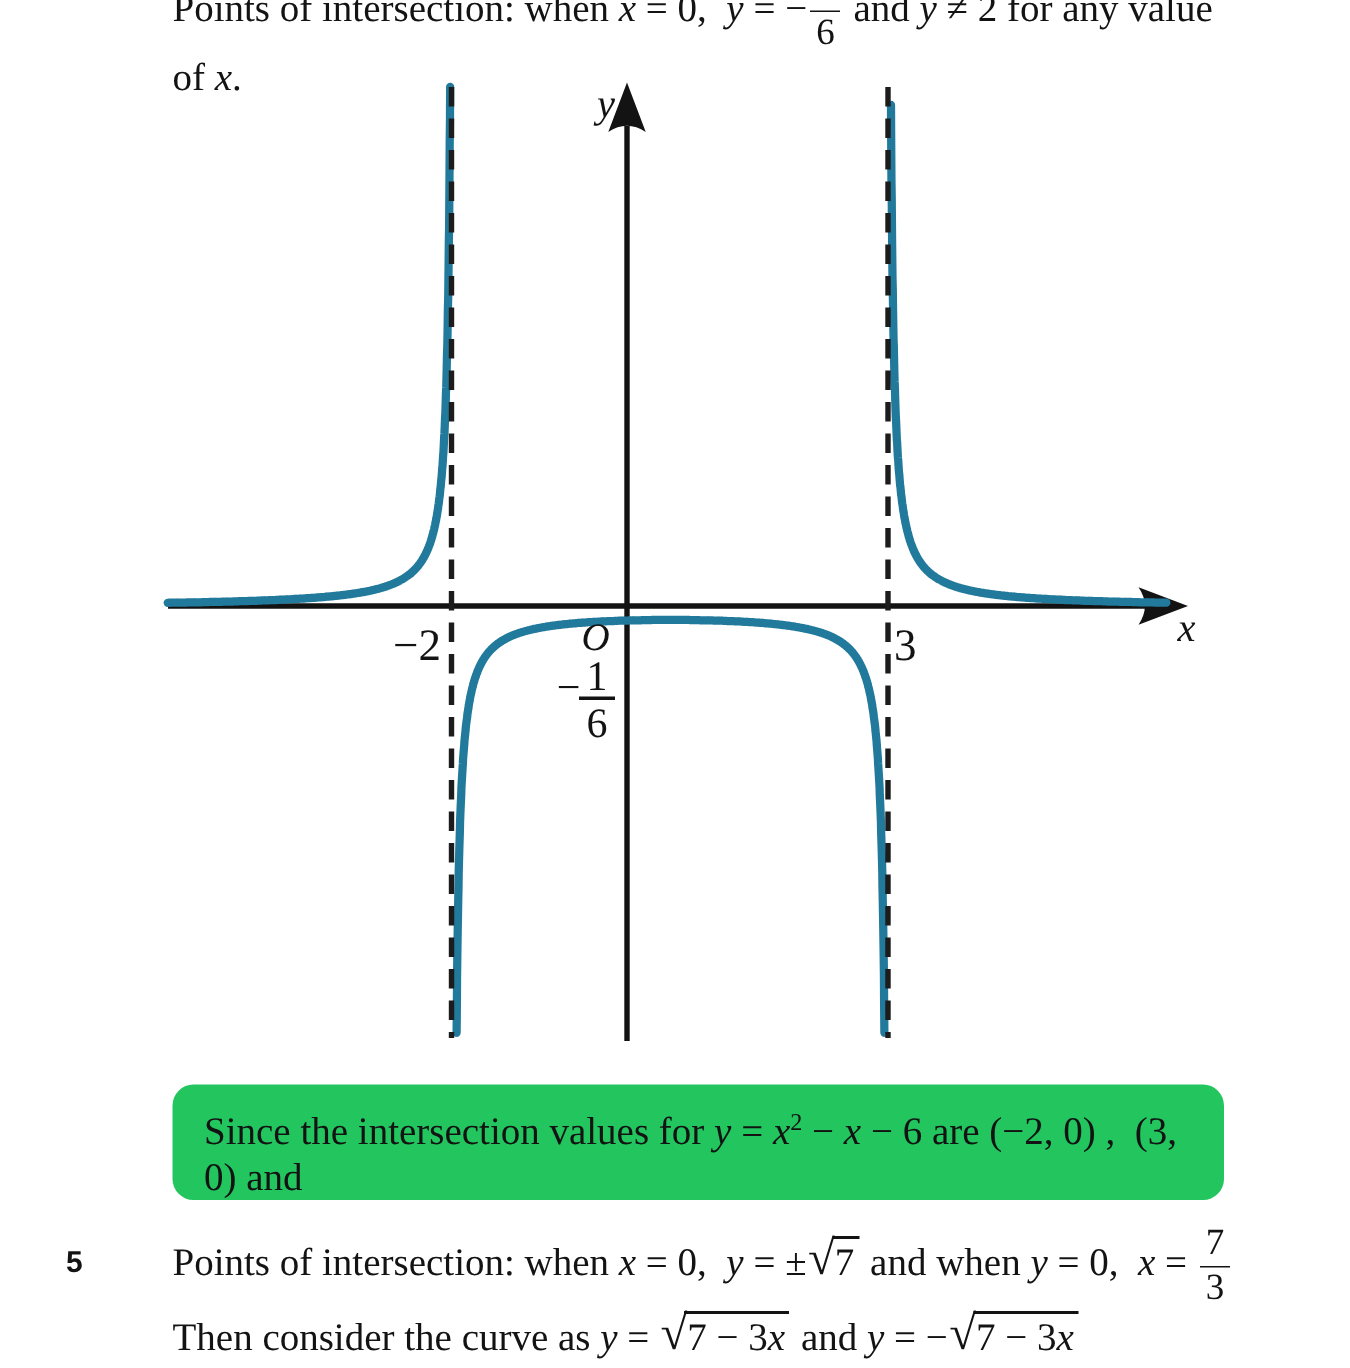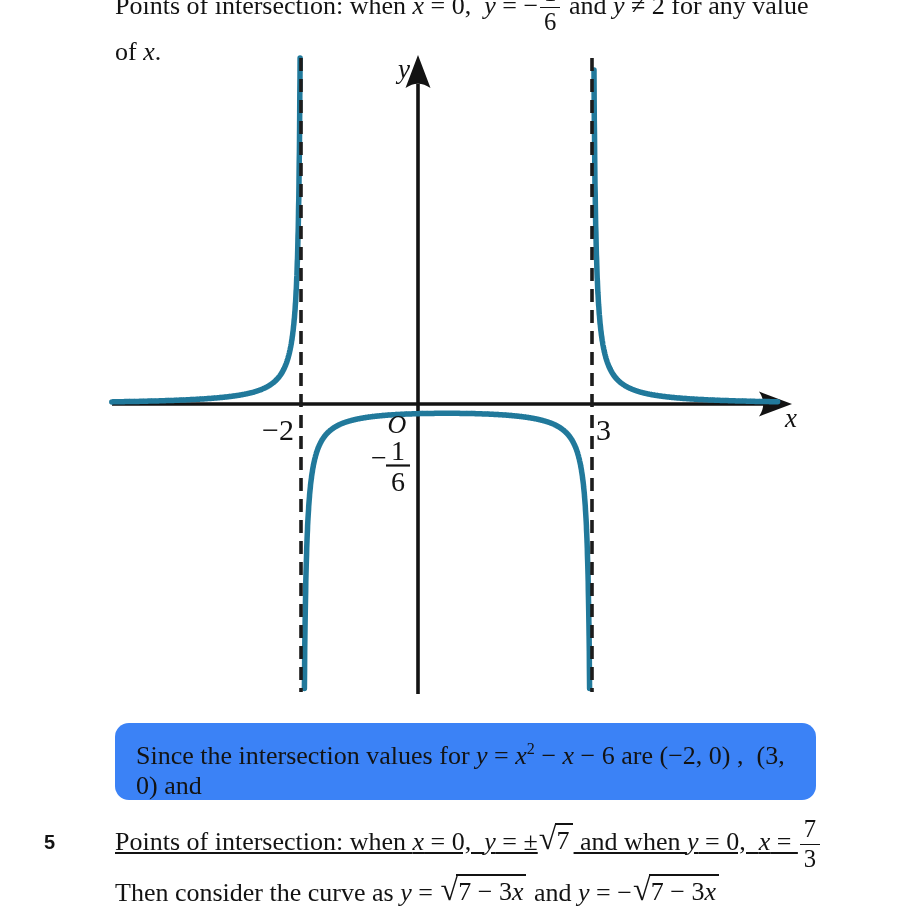--- a/index.html
+++ b/index.html
@@ -34,21 +34,21 @@
   .originlbl{font-size:26px;font-style:italic;}
   .fraclbl{font-size:28px;}
   
   #note-box{
     left:115px;top:723px;width:701px;height:77px;border-radius:14px;
     background:#fbdcc5;box-sizing:border-box;padding:11px 20px 0 21px;
   }
   #note-box .mathline{line-height:30px;}
   
   #item5-number{left:44px;top:831px;font-family:"Liberation Sans", sans-serif;font-weight:bold;font-size:20px;}
-  #item5-line1{left:115px;top:817px;width:740px;height:54px;display:flex;align-items:center;text-decoration:underline;}
+  #item5-line1{left:115px;top:817px;width:740px;height:54px;display:flex;align-items:center;}
   #item5-line2{left:115px;top:874px;width:740px;height:34px;display:flex;align-items:flex-start;}
 </style>
 </head>
 <body style="background: rgb(255, 255, 255); color: rgb(19, 19, 19);">
 
 <div class="abs" id="intro">
   <div class="inner mathline"><span>Points of intersection: when </span><span class="it">x</span><span> = 0,  </span><span class="it">y</span><span> = −</span><span class="frac"><span class="num">1</span><span class="den">6</span></span><span> and </span><span class="it">y</span><span> ≠ 2 for any value of </span><span class="it">x</span><span>.</span></div>
 </div>
 
 <svg class="abs" id="graph" viewBox="0 0 694 652">
@@ -71,21 +71,21 @@
   <text x="186" y="394" text-anchor="end" class="ticklbl">−2</text>
   <text x="488" y="394" text-anchor="start" class="ticklbl">3</text>
   <g>
     <text x="271" y="421" text-anchor="middle" class="fraclbl">−</text>
     <text x="290" y="414" text-anchor="middle" class="fraclbl">1</text>
     <line x1="278" y1="419.5" x2="302" y2="419.5" stroke-width="2.2" stroke="#131313"></line>
     <text x="290" y="445" text-anchor="middle" class="fraclbl">6</text>
   </g>
 </svg>
 
-<div class="abs" id="note-box" style="background: #3b82f6;">
+<div class="abs" id="note-box" style="background: #22c55e;">
   <div class="mathline"><span>Since the intersection values for </span><span class="it">y</span><span> = </span><span class="it">x</span><sup>2</sup><span> − </span><span class="it">x</span><span> − 6 are (−2, 0) ,  (3, 0) and</span></div>
 </div>
 
 <div class="abs" id="item5-number">5</div>
 <div class="abs" id="item5-line1">
   <div class="mathline"><span>Points of intersection: when </span><span class="it">x</span><span> = 0,  </span><span class="it">y</span><span> = ±</span><span class="sqrt"><span class="rad">√</span><span class="bar"><span>7</span></span></span><span> and when </span><span class="it">y</span><span> = 0,  </span><span class="it">x</span><span> = </span><span class="frac"><span class="num">7</span><span class="den">3</span></span></div>
 </div>
 <div class="abs" id="item5-line2">
   <div class="mathline"><span>Then consider the curve as </span><span class="it">y</span><span> = </span><span class="sqrt"><span class="rad">√</span><span class="bar"><span>7 − 3</span><span class="it">x</span></span></span><span> and </span><span class="it">y</span><span> = −</span><span class="sqrt"><span class="rad">√</span><span class="bar"><span>7 − 3</span><span class="it">x</span></span></span></div>
 </div>

